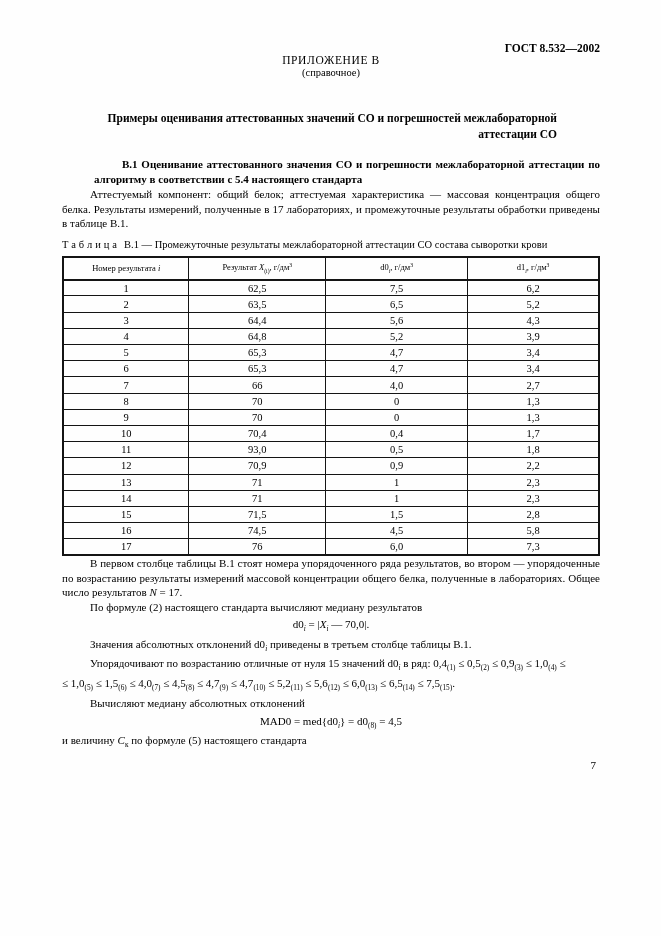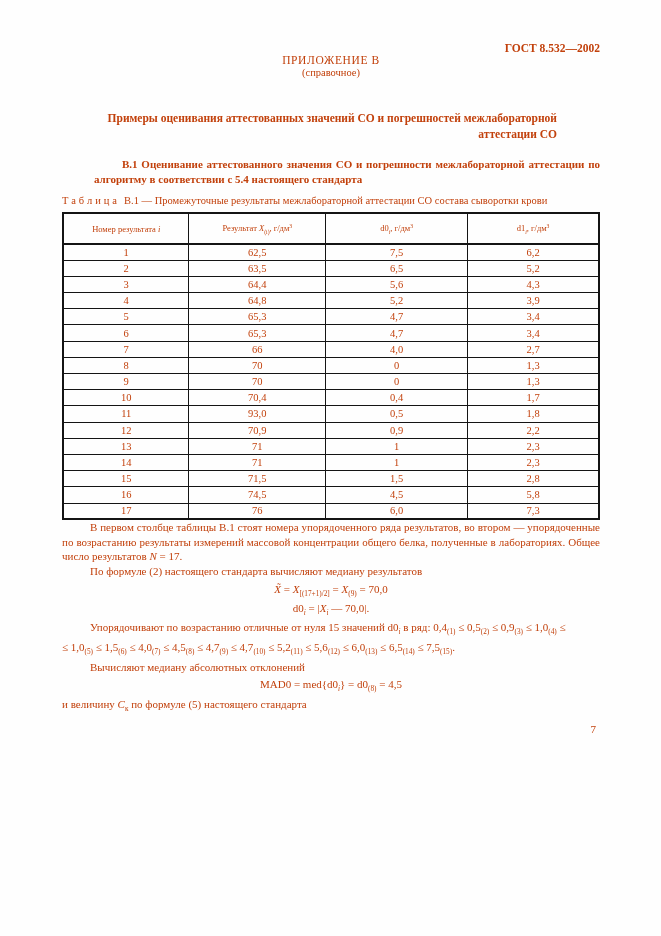--- a/index.html
+++ b/index.html
@@ -1,20 +1,20 @@
 <!DOCTYPE html>
 <html><head>
 <meta charset="utf-8">
 <style>
   * { box-sizing: border-box; }
   html, body { margin: 0; padding: 0; background: #ffffff; }
   .page {
     width: 661px; height: 936px;
     background: #fefefe;
-    color: #c2410c;
+    color: #000000;
     font-family: "Liberation Serif", serif;
     padding: 42px 61px 0 62px;
     position: relative;
     overflow: hidden;
   }
   .gost-code { text-align: right; font-weight: bold; font-size: 11.5px; }
   .appendix-title { text-align: center; font-size: 11.5px; letter-spacing: 0.6px; }
   .appendix-note { text-align: center; font-size: 10.5px; margin-top: 1px; }
   .doc-title {
     text-align: right; font-weight: bold; font-size: 11.5px;
@@ -30,21 +30,21 @@
   }
   .no-indent { text-indent: 0; }
   .table-caption { font-size: 10.5px; margin-top: 8px; }
   .table-caption .spaced { letter-spacing: 3px; margin-right: 4px; text-align: right; }
   table.results {
     border-collapse: collapse; width: 100%; margin-top: 6px;
     border: 2px solid #141414;
   }
   table.results th {
     border: 1px solid #141414; border-bottom: 2.5px solid #141414;
-    font-weight: normal; font-size: 8.5px; height: 31px;
+    font-weight: normal; font-size: 8.5px; height: 23px;
     vertical-align: middle; text-align: center; padding: 0 13px;
   }
   table.results td {
     border: 1px solid #141414; text-align: center;
     font-size: 10.5px; height: 16.2px; padding: 0 4px;
   }
   col.c1 { width: 23.5%; } col.c2 { width: 25.5%; }
   col.c3 { width: 26.5%; } col.c4 { width: 24.5%; }
   .formula { text-align: center; font-size: 11px; margin: 4px 0 3px; }
   .sub { font-size: 0.66em; vertical-align: -0.45em; letter-spacing: 0; }
@@ -60,20 +60,21 @@
 
   <div class="gost-code">ГОСТ 8.532—2002</div>
 
   <div class="appendix-title">ПРИЛОЖЕНИЕ В</div>
   <div class="appendix-note">(справочное)</div>
 
   <div class="doc-title">Примеры оценивания аттестованных значений СО и погрешностей межлабораторной аттестации СО</div>
 
   <div class="section-heading">В.1 Оценивание аттестованного значения СО и погрешности межлабораторной аттестации по алгоритму в соответствии с 5.4 настоящего стандарта</div>
 
+  <p class="body-text">Аттестуемый компонент: общий белок; аттестуемая характеристика — массовая концентрация общего белка. Результаты измерений, полученные в 17 лабораториях, и промежуточные результаты обработки приведены в таблице В.1.</p>
 
   <div class="table-caption">
     <span class="spaced">Таблица</span><span>В.1 — Промежуточные результаты межлабораторной аттестации СО состава сыворотки крови</span>
   </div>
 
   <table class="results">
     <colgroup>
         <col class="c1">
         <col class="c2">
         <col class="c3">
@@ -189,25 +190,25 @@
           <td>76</td>
           <td>6,0</td>
           <td>7,3</td>
         </tr>
       </tbody>
   </table>
 
   <p class="body-text mt9"><span>В первом столбце таблицы В.1 стоят номера упорядоченного ряда результатов, во втором — упорядоченные по возрастанию результаты измерений массовой концентрации общего белка, полученные в лабораториях. Общее число результатов </span><span class="it">N</span><span> = 17.</span></p>
   <p class="body-text">По формуле (2) настоящего стандарта вычисляют медиану результатов</p>
 
-  <div class="formula"><span class="it">X̃</span><span> = </span><span class="it">X</span><span class="sub">[(17+1)/2]</span><span> = </span><span class="it">X</span><span class="sub">(9)</span><span> = 70,0</span></div>
 
 
   <div class="formula"><span>d0</span><span class="sub it">i</span><span> = |</span><span class="it">X</span><span class="sub it">i</span><span> — 70,0|.</span></div>
 
+  <p class="body-text"><span>Значения абсолютных отклонений d0</span><span class="sub it">i</span><span> приведены в третьем столбце таблицы В.1.</span></p>
   <p class="body-text"><span>Упорядочивают по возрастанию отличные от нуля 15 значений d0</span><span class="sub it">i</span><span> в ряд: 0,4</span><span class="sub">(1)</span><span> ≤ 0,5</span><span class="sub">(2)</span><span> ≤ 0,9</span><span class="sub">(3)</span><span> ≤ 1,0</span><span class="sub">(4)</span><span> ≤</span><br><span>≤ 1,0</span><span class="sub">(5)</span><span> ≤ 1,5</span><span class="sub">(6)</span><span> ≤ 4,0</span><span class="sub">(7)</span><span> ≤ 4,5</span><span class="sub">(8)</span><span> ≤ 4,7</span><span class="sub">(9)</span><span> ≤ 4,7</span><span class="sub">(10)</span><span> ≤ 5,2</span><span class="sub">(11)</span><span> ≤ 5,6</span><span class="sub">(12)</span><span> ≤ 6,0</span><span class="sub">(13)</span><span> ≤ 6,5</span><span class="sub">(14)</span><span>  ≤ 7,5</span><span class="sub">(15)</span><span>.</span></p>
   <p class="body-text">Вычисляют медиану абсолютных отклонений</p>
 
   <div class="formula"><span>MAD0 = med{d0</span><span class="sub it">i</span><span>} = d0</span><span class="sub">(8)</span><span> = 4,5</span></div>
 
   <p class="body-text no-indent"><span>и величину </span><span class="it">C</span><span class="sub">к</span><span> по формуле (5) настоящего стандарта</span></p>
 
   <div class="page-number">7</div>
 
 </div>

